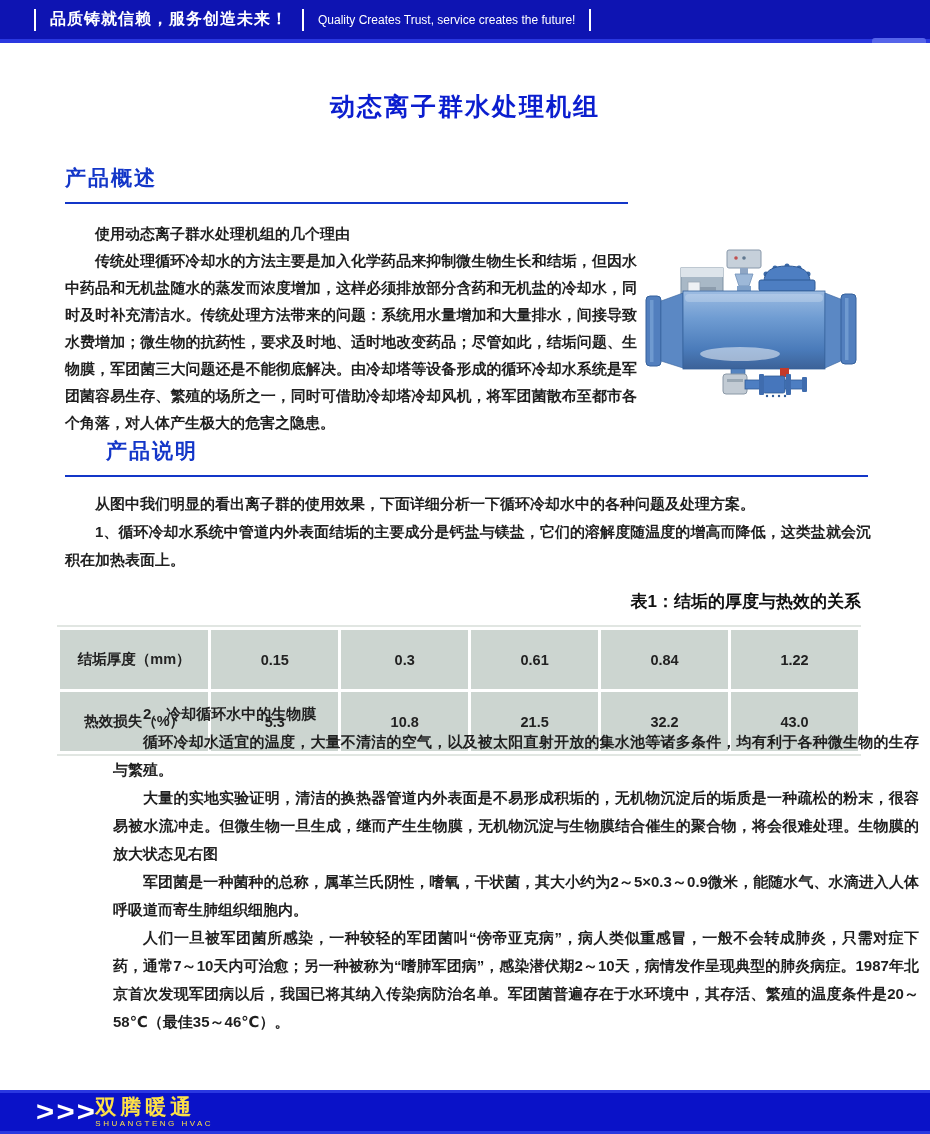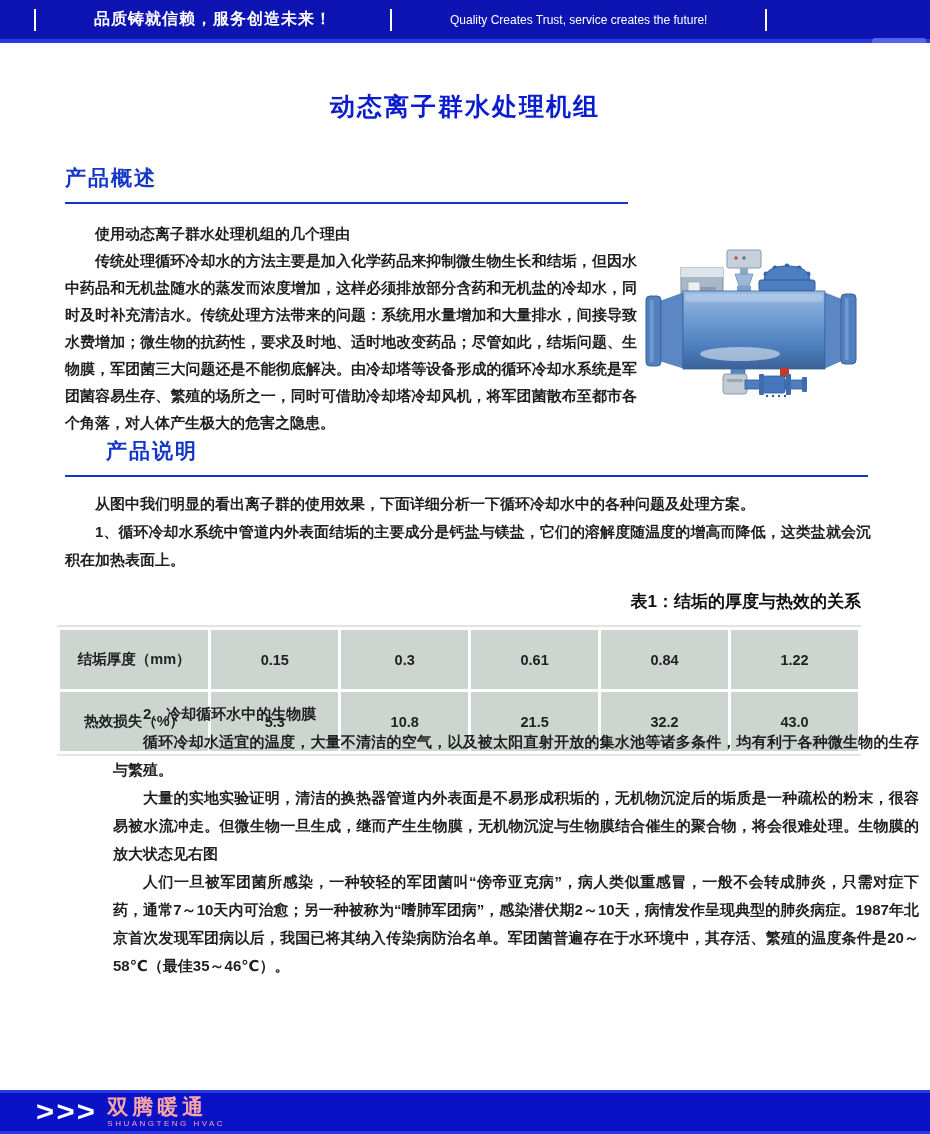--- a/index.html
+++ b/index.html
@@ -5,21 +5,21 @@
   html,body { margin:0; padding:0; background:#ffffff; }
   .page {
     position:relative; width:930px; height:1134px; overflow:hidden;
     background:#ffffff; font-family:"Liberation Sans","DejaVu Sans",sans-serif;
   }
 
   
   .top-banner {
     position:absolute; left:0; top:0; width:930px; height:39px;
     background:#0e14b2; border-bottom:4px solid #2a38e0; box-sizing:content-box;
-    display:flex; align-items:center;gap:44px;
+    display:flex; align-items:center;
   }
   .v-sep { width:2px; height:22px; background:#ffffff; flex:0 0 auto; }
   .sep-first { margin-left:34px; }
   .banner-cn { color:#ffffff; font-weight:bold; font-size:16px; letter-spacing:1px; margin:0 14px; white-space:nowrap; }
   .banner-en { color:#ffffff; font-size:12px; margin:0 14px; white-space:nowrap;text-align:center; }
   .banner-tab { position:absolute; right:4px; bottom:-4px; width:54px; height:5px; background:#5664ea; border-radius:3px 3px 0 0; }
 
   
   .page-title {
     position:absolute; left:0; top:90px; width:100%; text-align:center;
@@ -55,21 +55,21 @@
   .product-img { position:absolute; left:645px; top:246px; width:218px; height:160px; }
 
   
   .footer {
     position:absolute; left:0; top:1090px; width:930px; height:38px;
     background:#0a12c8; border-top:3px solid #2a38e0; border-bottom:3px solid #2a38e0;
     box-sizing:content-box;
   }
   .footer-inner { display:flex; align-items:center; height:100%; padding-left:36px; }
   .chevrons { color:#ffffff; font-weight:bold; font-size:27px; letter-spacing:2px; line-height:1; transform:scale(1.15,1); transform-origin:left center; }
-  .brand { margin-left:18px; color:#fca5a5; }
+  .brand { margin-left:6px; color:#fde047; }
   .brand-cn { font-size:21px; font-weight:bold; letter-spacing:4px; line-height:1; }
   .brand-en { font-size:8px; letter-spacing:2.5px; margin-top:2px; }
 </style>
 </head>
 <body>
 
 <div class="page">
 
   <div class="top-banner">
     <div class="v-sep sep-first"></div>
@@ -185,20 +185,21 @@
           <td class="val">43.0</td>
         </tr>
       </tbody>
     </table>
   </div>
 
   <div class="cn-text body2">
     <p>2、冷却循环水中的生物膜</p>
     <p>循环冷却水适宜的温度，大量不清洁的空气，以及被太阳直射开放的集水池等诸多条件，均有利于各种微生物的生存与繁殖。</p>
     <p>大量的实地实验证明，清洁的换热器管道内外表面是不易形成积垢的，无机物沉淀后的垢质是一种疏松的粉末，很容易被水流冲走。但微生物一旦生成，继而产生生物膜，无机物沉淀与生物膜结合催生的聚合物，将会很难处理。生物膜的放大状态见右图</p>
+    <p>军团菌是一种菌种的总称，属革兰氏阴性，嗜氧，干状菌，其大小约为2～5×0.3～0.9微米，能随水气、水滴进入人体呼吸道而寄生肺组织细胞内。</p>
     <p>人们一旦被军团菌所感染，一种较轻的军团菌叫“傍帝亚克病”，病人类似重感冒，一般不会转成肺炎，只需对症下药，通常7～10天内可治愈；另一种被称为“嗜肺军团病”，感染潜伏期2～10天，病情发作呈现典型的肺炎病症。1987年北京首次发现军团病以后，我国已将其纳入传染病防治名单。军团菌普遍存在于水环境中，其存活、繁殖的温度条件是20～58℃（最佳35～46℃）。</p>
   </div>
 
   <div class="footer">
     <div class="footer-inner">
       <div class="chevrons">&gt;&gt;&gt;</div>
       <div class="brand">
         <div class="brand-cn">双腾暖通</div>
         <div class="brand-en">SHUANGTENG HVAC</div>
       </div>

